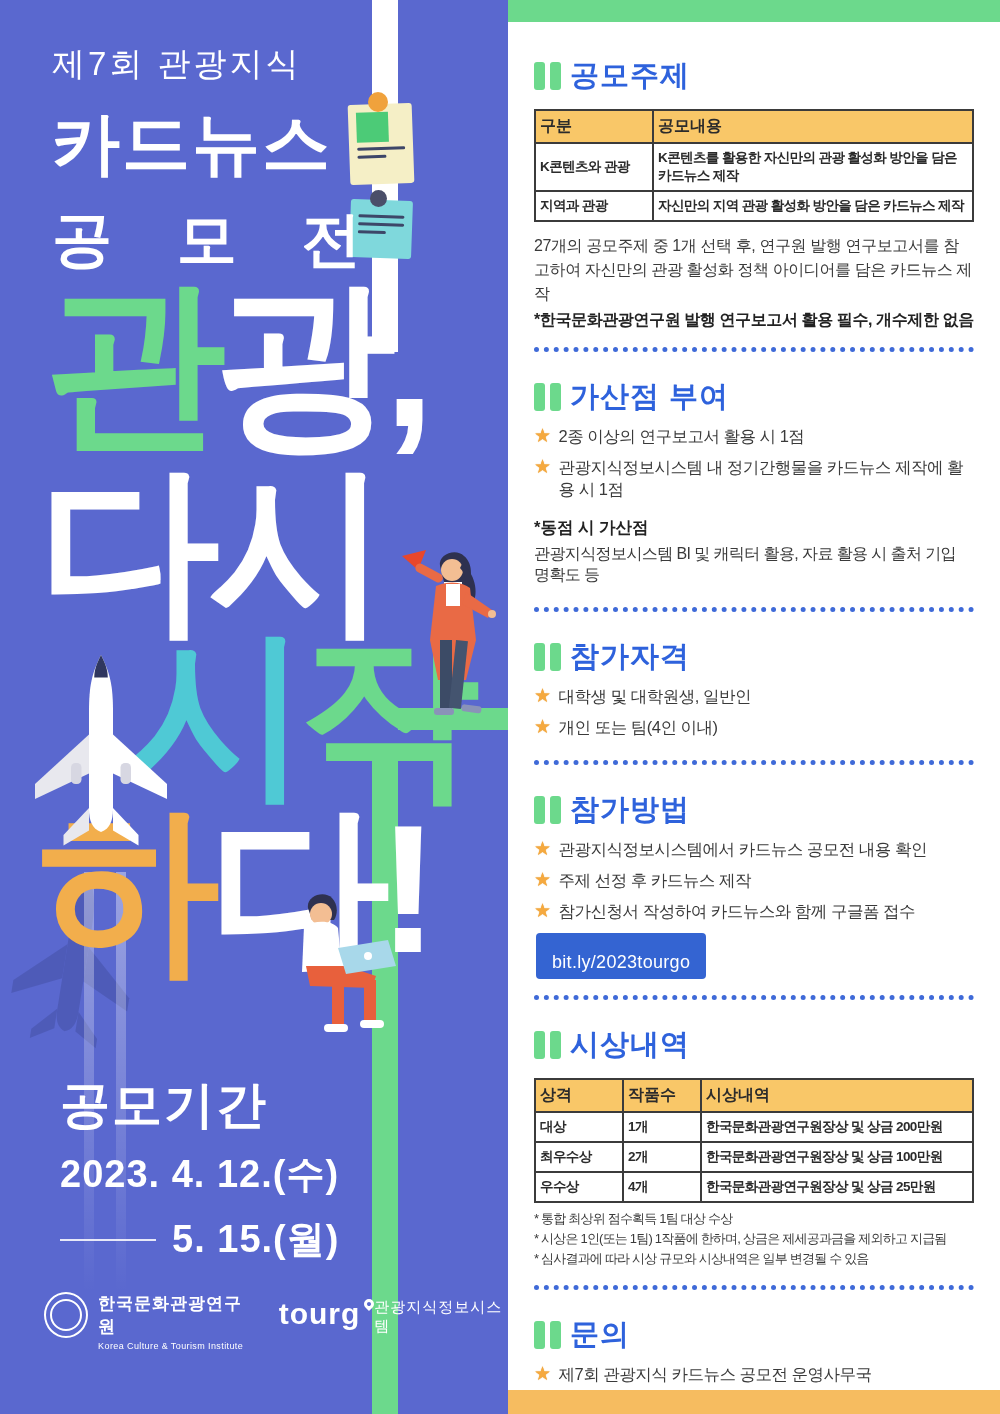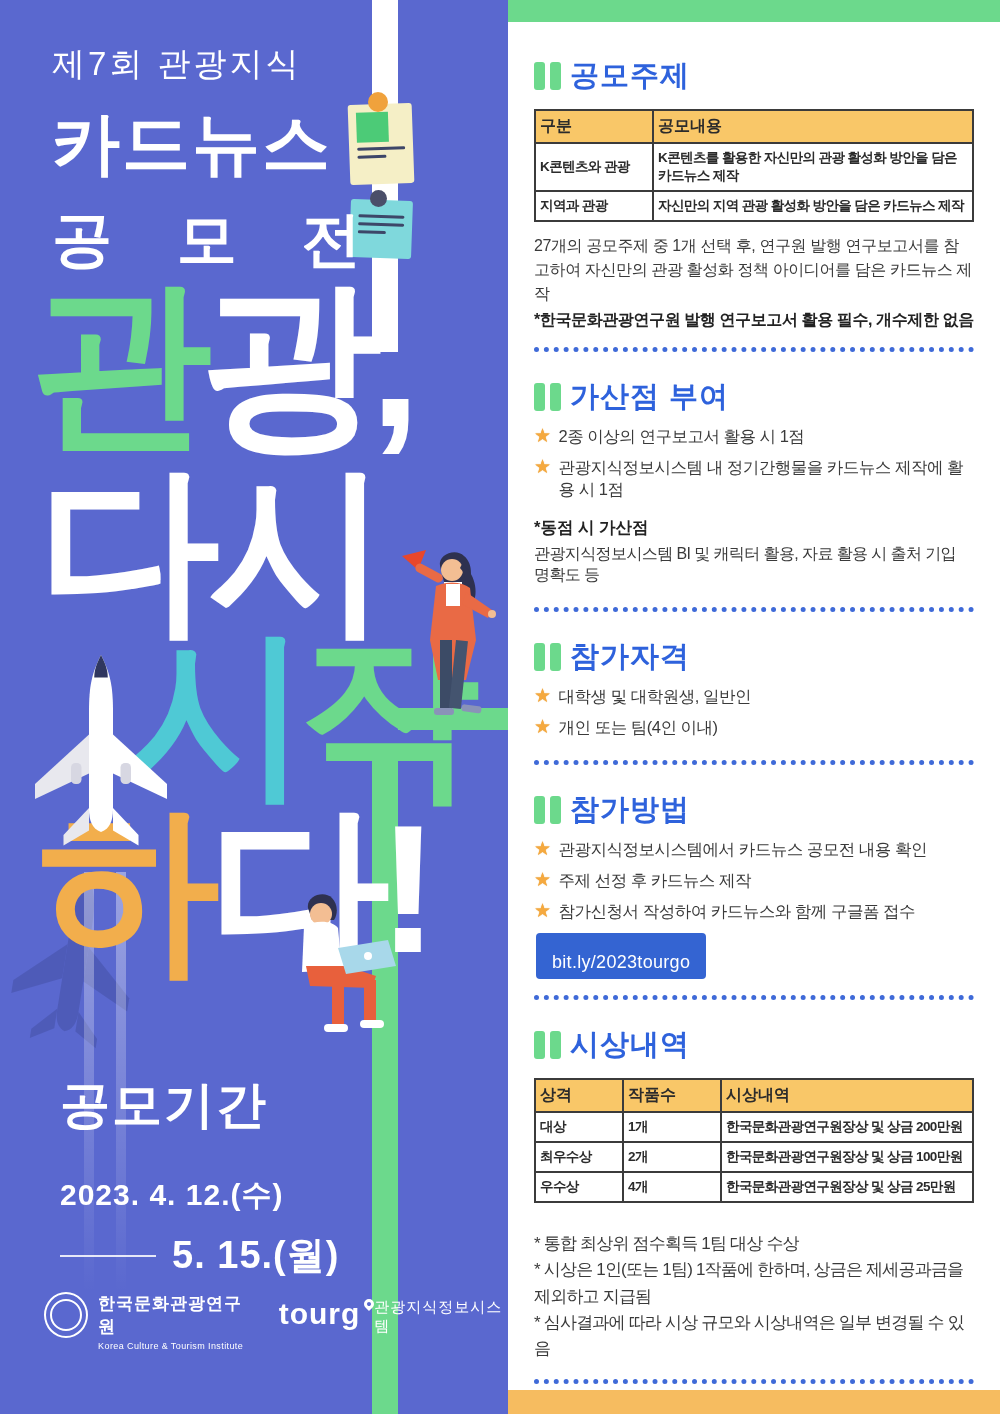--- a/index.html
+++ b/index.html
@@ -28,21 +28,21 @@
   .card-line { height:3px; background:#3d4668; margin-top:5px; border-radius:2px; }
   .card-line.short { width:60%; }
   .card-teal { left:350px; top:200px; width:62px; height:58px; background:#7FD8DC; transform:rotate(2deg); padding:10px 8px; }
   .pin { position:absolute; border-radius:50%; z-index:6; }
   .pin-orange { left:368px; top:92px; width:20px; height:20px; background:#F0A23C; }
   .pin-dark { left:370px; top:190px; width:17px; height:17px; background:#4A4E69; }
 
   
   .slogan-row { position:absolute; font-weight:bold; font-size:182px; line-height:1;
     letter-spacing:-12px; color:#fff; white-space:nowrap; }
-  .sr1 { left:30px; top:272px; z-index:3;text-align:right; }
+  .sr1 { left:44px; top:272px; z-index:3;text-align:right; }
   .sr2 { left:38px; top:458px; z-index:3; }
   .sr3 { left:128px; top:622px; z-index:1; }
   .sr4 { left:38px; top:798px; z-index:3; }
   .c-green { color:#6CD98C; }
   .c-teal  { color:#4FC9D5; }
   .c-orange{ color:#F2AE4C; }
 
   .ledge { position:absolute; left:398px; top:708px; width:110px; height:22px; background:#6CD98C; z-index:4; }
 
   .trail { position:absolute; width:10px; top:872px; height:420px; z-index:2;
@@ -50,21 +50,21 @@
   .trail-a { left:84px; } .trail-b { left:116px; }
   .plane { position:absolute; left:26px; top:652px; z-index:5; }
   .plane-shadow { position:absolute; left:4px; top:872px; z-index:1; opacity:0.22; transform:rotate(9deg); }
 
   .figure { position:absolute; z-index:7; }
   .fig-woman { left:400px; top:548px; }
   .fig-man { left:280px; top:892px; }
 
   .period-block { position:absolute; left:60px; top:1072px; color:#fff; z-index:8; }
   .period-h { font-size:50px; font-weight:bold; letter-spacing:2px; }
-  .period-d1 { font-size:30px; font-weight:bold; margin-top:36px; letter-spacing:1px; }
+  .period-d1 { font-size:38px; font-weight:bold; margin-top:10px; letter-spacing:1px; }
   .period-d2 { font-size:38px; font-weight:bold; margin-top:14px; letter-spacing:1px; display:flex; align-items:center; }
   .dash { display:inline-block; width:96px; height:2px; background:rgba(255,255,255,0.85); margin-right:16px; }
 
   .logos { position:absolute; left:44px; top:1292px; display:flex; align-items:flex-start; gap:26px; z-index:8; color:#fff; }
   .kcti { display:flex; align-items:flex-start; gap:10px; }
   .ring { width:46px; height:46px; border:2px solid #fff; border-radius:50%;
     display:flex; align-items:center; justify-content:center; }
   .ring-inner { width:32px; height:32px; border:2px solid #fff; border-radius:50%; }
   .kcti-name { font-size:17px; font-weight:bold; letter-spacing:1px; }
   .kcti-en { font-size:9px; margin-top:3px; letter-spacing:0.4px; }
@@ -82,37 +82,37 @@
 
   .sec-head { display:flex; align-items:center; gap:9px; }
   .bars { display:flex; gap:5px; }
   .bar { width:11px; height:28px; background:#6CD98C; border-radius:3px; }
   .sec-title { font-size:29px; font-weight:bold; color:#2E62DC; letter-spacing:1px; }
 
   table { border-collapse:collapse; width:100%; table-layout:fixed; }
   th, td { border:2px solid #3b3b3b; text-align:left; padding:5px 4px; }
   th { background:#F9C768; font-size:16px; font-weight:bold; color:#2b2b2b; }
   td { font-size:13.5px; font-weight:bold; color:#2b2b2b; letter-spacing:-0.6px; }
-  .col-cat { width:118px; } .col-award { width:88px; } .col-count { width:98px; }
+  .col-cat { width:118px; } .col-award { width:88px; } .col-count { width:78px; }
 
   .para { font-size:16px; line-height:1.5; color:#3a3a3a; letter-spacing:-0.4px; }
   .para-bold { font-size:16px; font-weight:bold; color:#222; margin-top:4px; letter-spacing:-0.4px; }
 
   .bullet { display:flex; align-items:flex-start; gap:8px; font-size:16.5px; color:#3a3a3a; letter-spacing:-0.5px; margin-top:9px; }
   .star { color:#F5A93F; font-size:19px; line-height:1.1; text-shadow:0 0 1px #e09320; }
 
   .note-title { font-size:16.5px; font-weight:bold; color:#222; margin-top:16px; }
   .note-body { font-size:16px; color:#3a3a3a; margin-top:5px; letter-spacing:-0.6px; }
 
   .dotted { border-top:5px dotted #3F6AD8; height:0; }
 
   .btn-link { display:inline-block; background:#3464D2; color:#fff; font-size:18px;
     padding:19px 16px 6px; border-radius:4px; letter-spacing:0.3px; }
 
-  .awards-notes { font-size:17px; color:#3a3a3a; line-height:1.55; margin-top:28px; letter-spacing:-0.8px; }
+  .awards-notes { font-size:13px; color:#3a3a3a; line-height:1.55; margin-top:6px; letter-spacing:-0.8px; }
 
   .mt-s1 { margin-top:34px; } .mt-tbl { margin-top:13px; } .mt-par { margin-top:12px; }
   .mt-div1 { margin-top:16px; } .mt-sec { margin-top:25px; } .mt-div { margin-top:21px; }
   .mt-btn { margin-top:10px; margin-left:2px; }
 </style>
 </head>
 <body>
 
 <div class="page">
 

